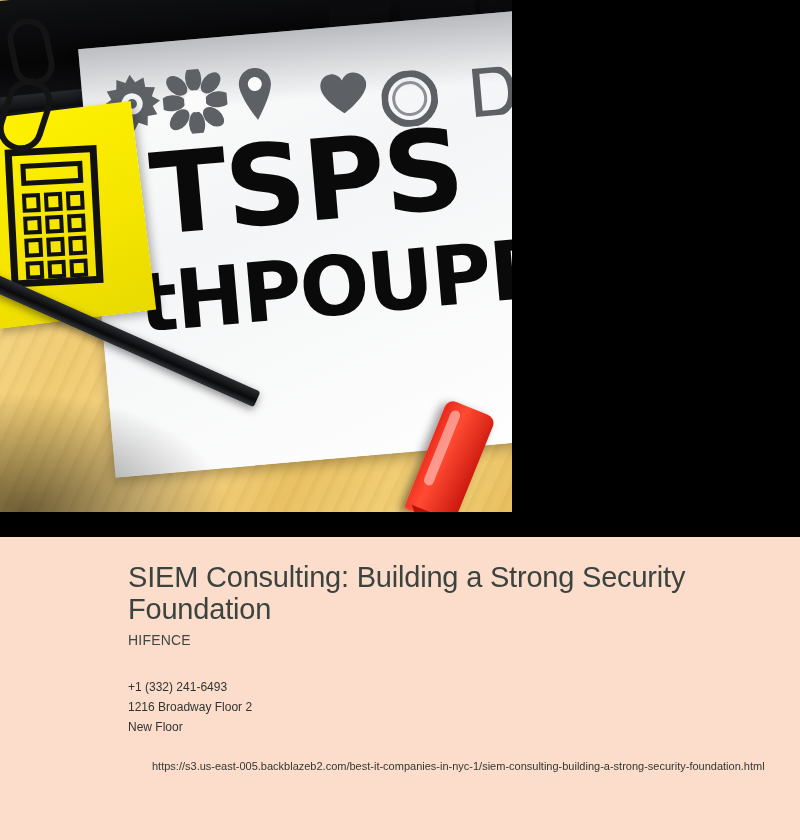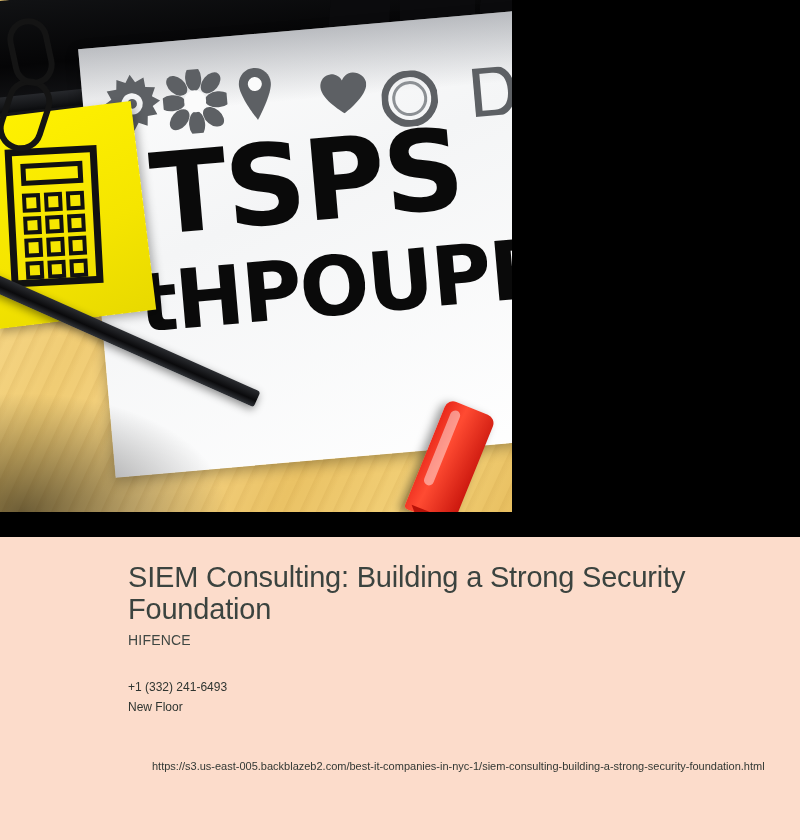--- a/index.html
+++ b/index.html
@@ -391,19 +391,20 @@
   </div>
 
   <div class="content">
 
     <h1 class="title">SIEM Consulting: Building a Strong Security Foundation</h1>
 
     <div class="brand">HIFENCE</div>
 
     <div class="contact">
       <div class="contact-line">+1 (332) 241-6493</div>
+      <div class="contact-line">1216 Broadway Floor 2</div>
       <div class="contact-line">New Floor</div>
     </div>
 
     <div class="source-url">https://s3.us-east-005.backblazeb2.com/best-it-companies-in-nyc-1/siem-consulting-building-a-strong-security-foundation.html</div>
   </div>
 
 </div>
 
 </body></html>

